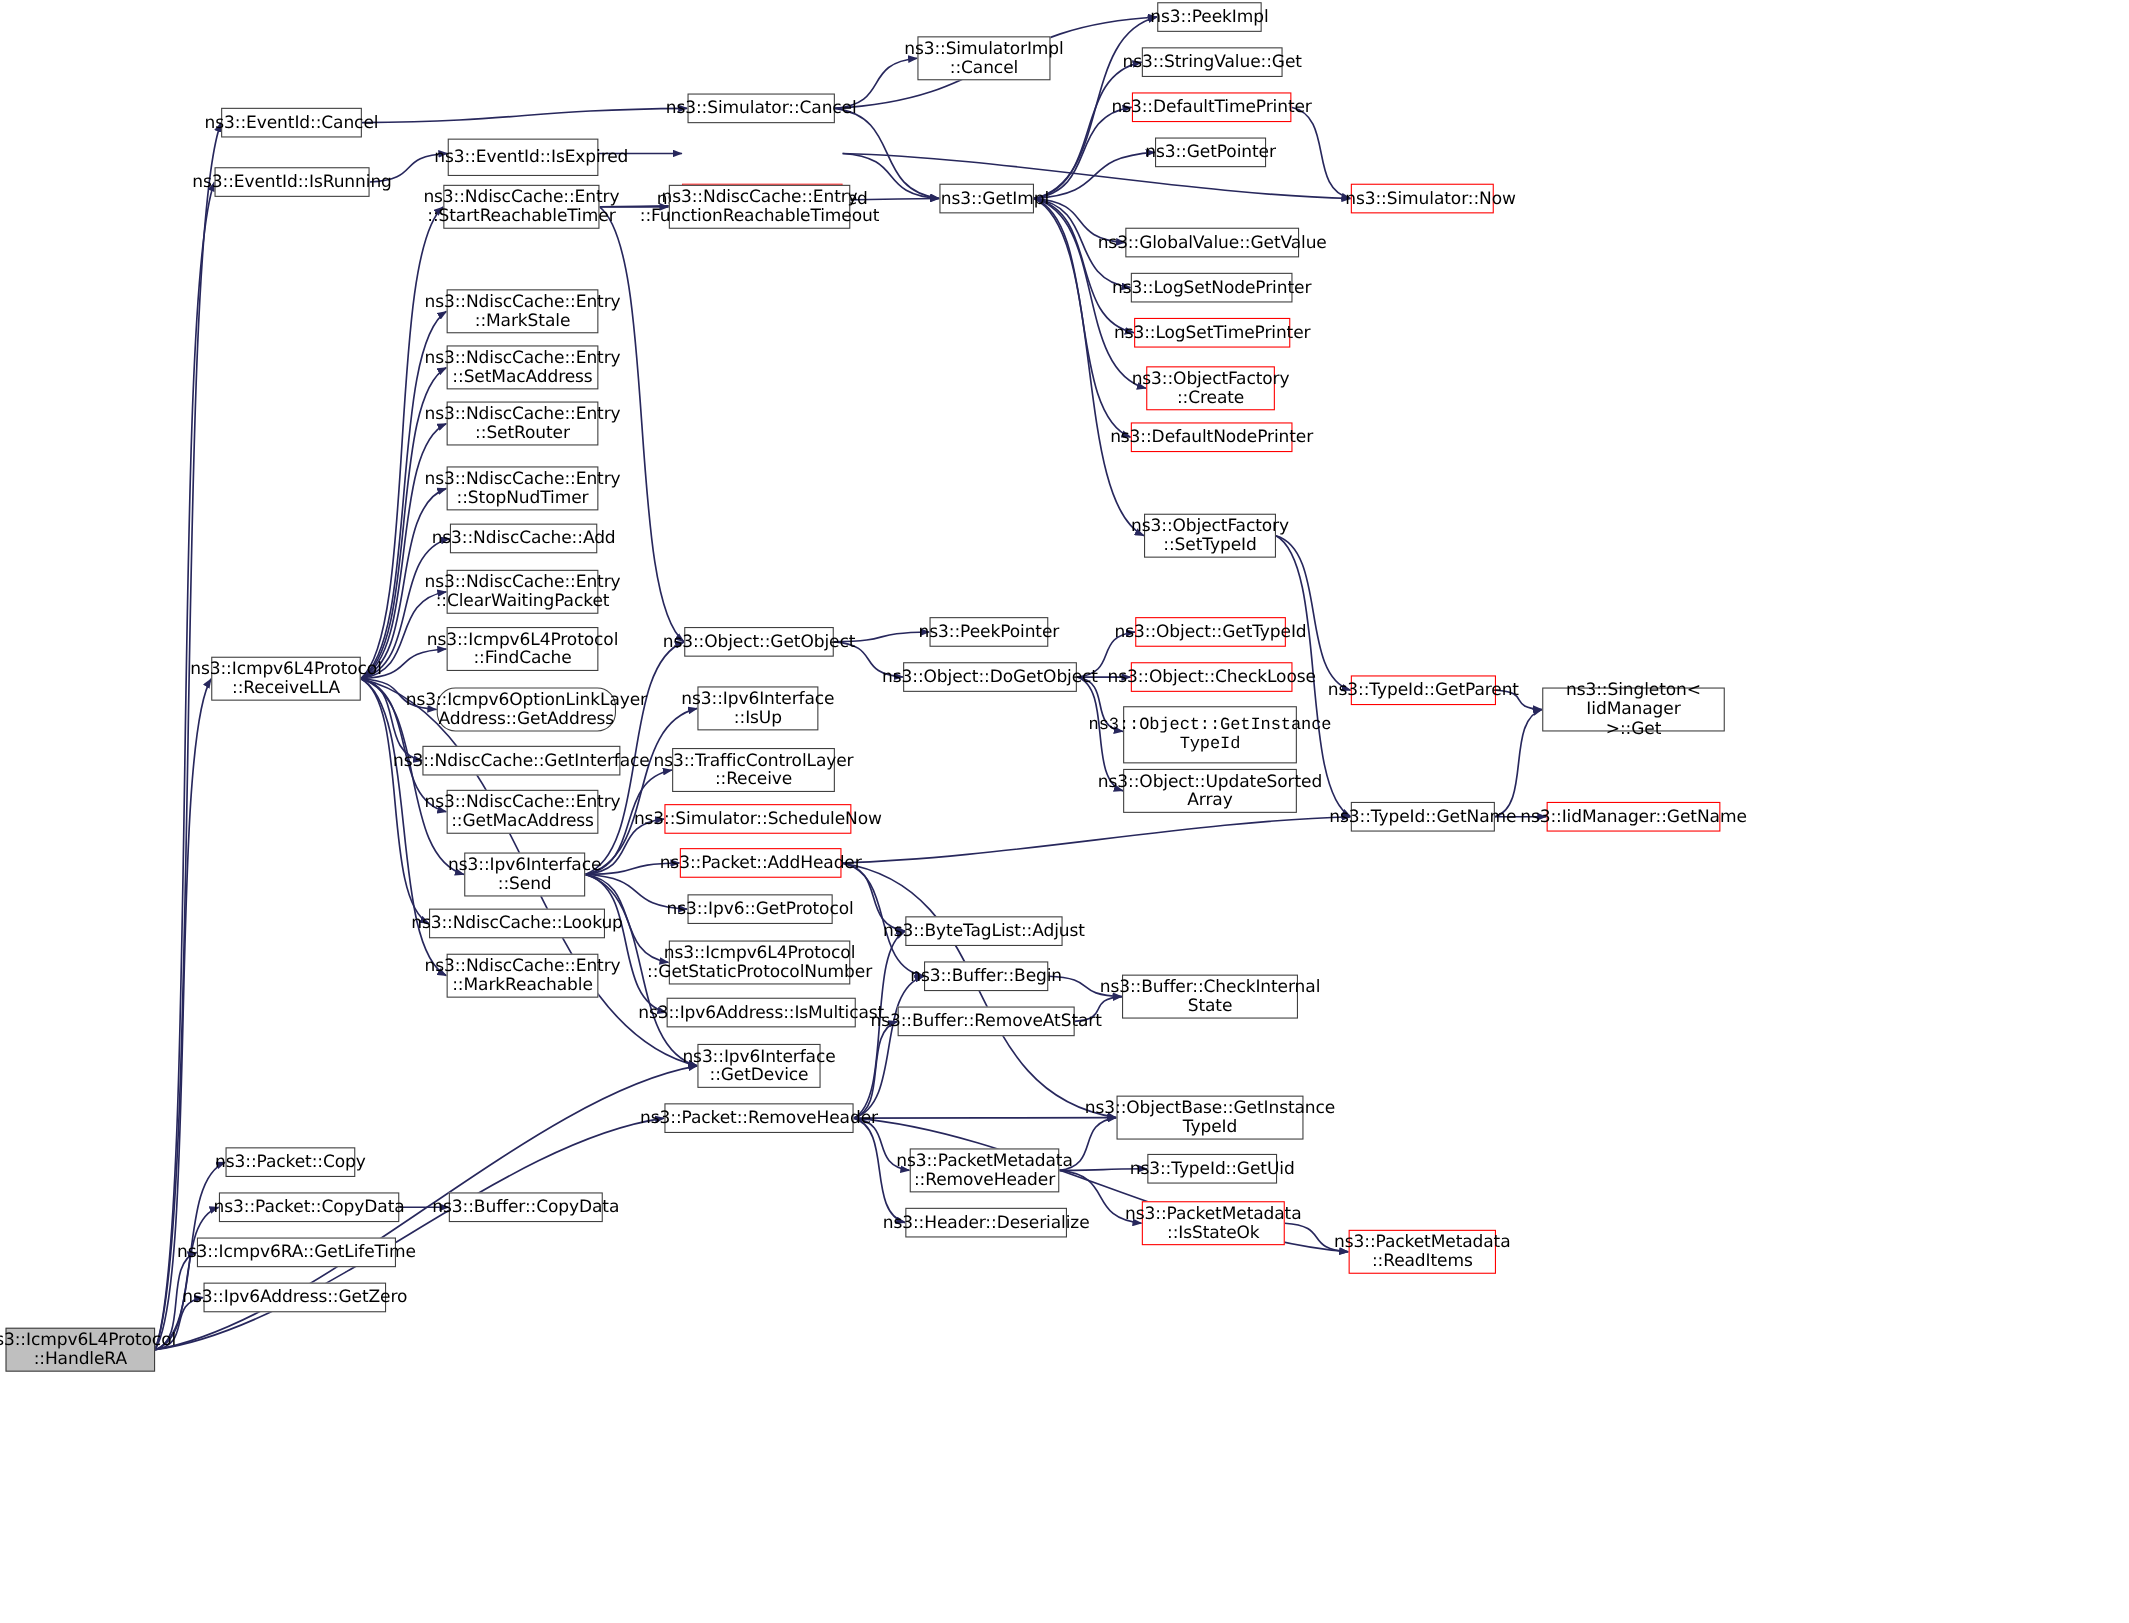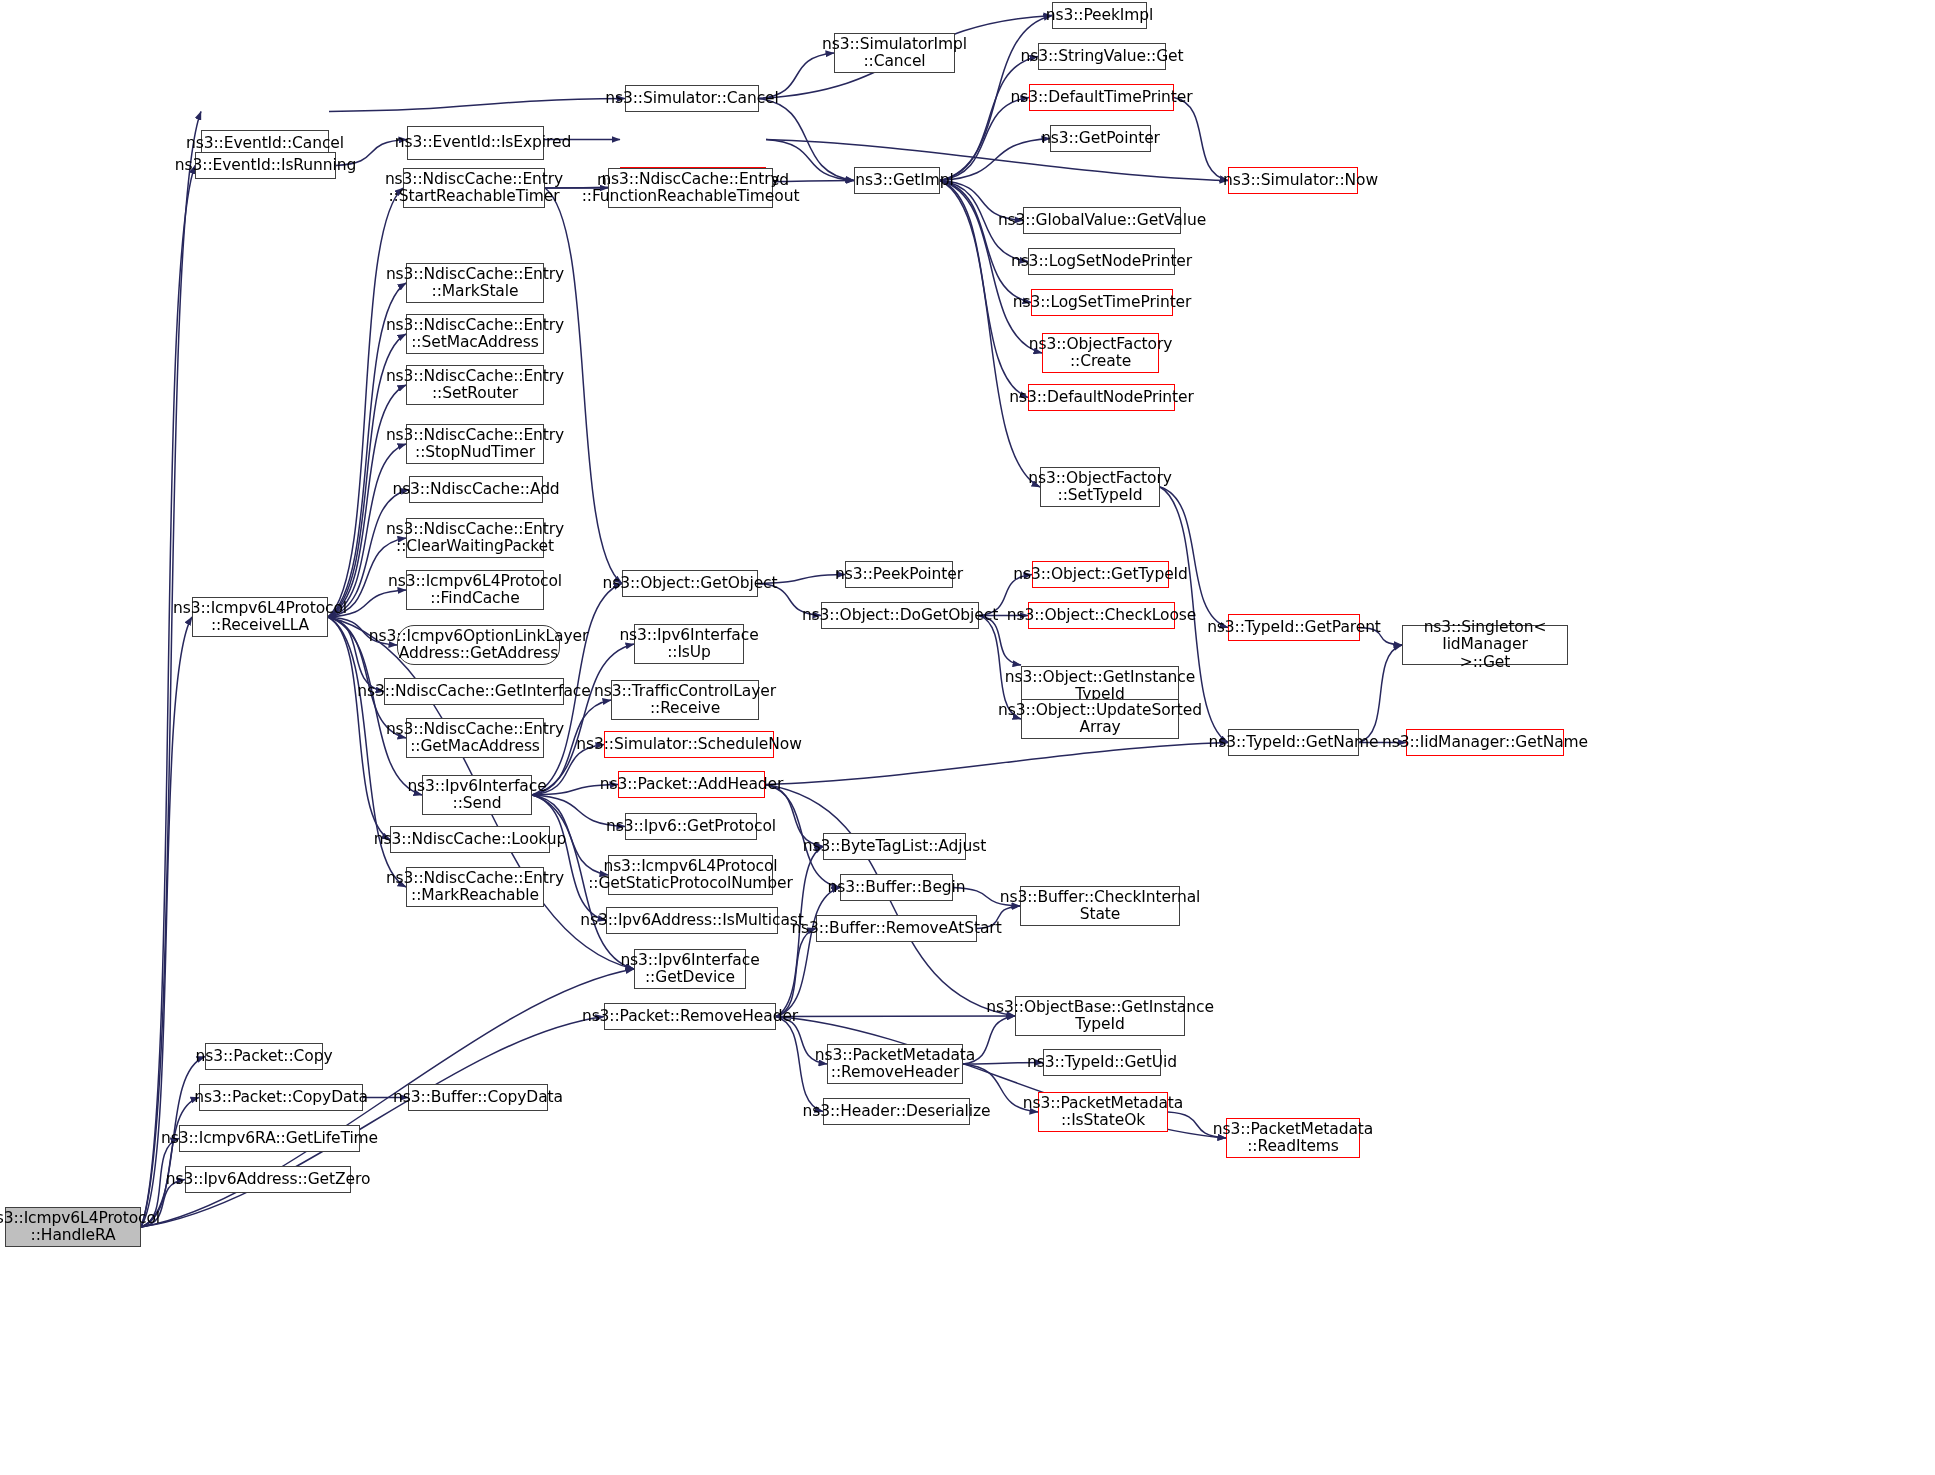--- a/index.html
+++ b/index.html
@@ -133,21 +133,21 @@
         <path d="M963,1064 C1001.6,1059.2 976.4,1020.8 1015,1016" fill="none" stroke="#27275c" stroke-width="1.5" marker-end="url(#arrow)"></path>
         <path d="M963,1064 C1017,1063.85 989,1062.65 1043,1062.5" fill="none" stroke="#27275c" stroke-width="1.5" marker-end="url(#arrow)"></path>
         <path d="M963,1064 C1014.25,1068.8 986.75,1107.2 1038,1112" fill="none" stroke="#27275c" stroke-width="1.5" marker-end="url(#arrow)"></path>
         <path d="M1168,1112 C1209.9,1114.6 1184.1,1135.4 1226,1138" fill="none" stroke="#27275c" stroke-width="1.5" marker-end="url(#arrow)"></path>
         <path d="M341,1097.5 C387.85,1097.5 361.15,1097.5 408,1097.5" fill="none" stroke="#27275c" stroke-width="1.5" marker-end="url(#arrow)"></path>
       </g>
   </svg>
   <div id="node-layer">
       <div class="node cur thick" style="left: 5px; top: 1207px; width: 136px; height: 40px;">ns3::Icmpv6L4Protocol
 ::HandleRA</div>
-      <div class="node" style="left: 201px; top: 98px; width: 128px; height: 27px; margin-top: 32px;">ns3::EventId::Cancel</div>
+      <div class="node" style="left: 201px; top: 98px; width: 128px; height: 27px;">ns3::EventId::Cancel</div>
       <div class="node" style="left: 195px; top: 152px; width: 141px; height: 27px;">ns3::EventId::IsRunning</div>
       <div class="node" style="left: 407px; top: 126px; width: 137px; height: 34px; padding-left: 20px;">ns3::EventId::IsExpired</div>
       <div class="node" style="left: 403px; top: 168px; width: 142px; height: 40px;">ns3::NdiscCache::Entry
 ::StartReachableTimer</div>
       <div class="node" style="left: 625px; top: 85px; width: 134px; height: 27px;">ns3::Simulator::Cancel</div>
       <div class="node red" style="left: 620px; top: 126px; width: 146px; height: 27px; margin-top: 41px;">ns3::Simulator::IsExpired</div>
       <div class="node" style="left: 608px; top: 168px; width: 165px; height: 40px;">ns3::NdiscCache::Entry
 ::FunctionReachableTimeout</div>
       <div class="node" style="left: 834px; top: 33px; width: 121px; height: 40px;">ns3::SimulatorImpl
 ::Cancel</div>
@@ -206,21 +206,21 @@
       <div class="node" style="left: 604px; top: 1003px; width: 172px; height: 27px;">ns3::Packet::RemoveHeader</div>
       <div class="node" style="left: 205px; top: 1043px; width: 118px; height: 27px;">ns3::Packet::Copy</div>
       <div class="node" style="left: 199px; top: 1084px; width: 164px; height: 27px;">ns3::Packet::CopyData</div>
       <div class="node" style="left: 179px; top: 1125px; width: 181px; height: 27px;">ns3::Icmpv6RA::GetLifeTime</div>
       <div class="node" style="left: 185px; top: 1166px; width: 166px; height: 27px;">ns3::Ipv6Address::GetZero</div>
       <div class="node" style="left: 408px; top: 1084px; width: 140px; height: 27px;">ns3::Buffer::CopyData</div>
       <div class="node" style="left: 845px; top: 561px; width: 108px; height: 27px;">ns3::PeekPointer</div>
       <div class="node" style="left: 821px; top: 602px; width: 158px; height: 27px;">ns3::Object::DoGetObject</div>
       <div class="node red" style="left: 1032px; top: 561px; width: 137px; height: 27px;">ns3::Object::GetTypeId</div>
       <div class="node red" style="left: 1028px; top: 602px; width: 147px; height: 27px;">ns3::Object::CheckLoose</div>
-      <div class="node" style="left: 1021px; top: 666px; width: 158px; height: 40px;">ns3::Object::GetInstance
+      <div class="node" style="left: 1021px; top: 642px; width: 158px; height: 52px; font-family: Liberation Mono, monospace;">ns3::Object::GetInstance
 TypeId</div>
       <div class="node" style="left: 1021px; top: 699px; width: 158px; height: 40px;">ns3::Object::UpdateSorted
 Array</div>
       <div class="node red" style="left: 1228px; top: 614px; width: 132px; height: 27px;">ns3::TypeId::GetParent</div>
       <div class="node" style="left: 1402px; top: 625px; width: 166px; height: 40px;">ns3::Singleton&lt; IidManager
 &gt;::Get</div>
       <div class="node" style="left: 1228px; top: 729px; width: 131px; height: 27px;">ns3::TypeId::GetName</div>
       <div class="node red" style="left: 1406px; top: 729px; width: 158px; height: 27px;">ns3::IidManager::GetName</div>
       <div class="node" style="left: 823px; top: 833px; width: 143px; height: 27px;">ns3::ByteTagList::Adjust</div>
       <div class="node" style="left: 840px; top: 874px; width: 113px; height: 27px;">ns3::Buffer::Begin</div>

